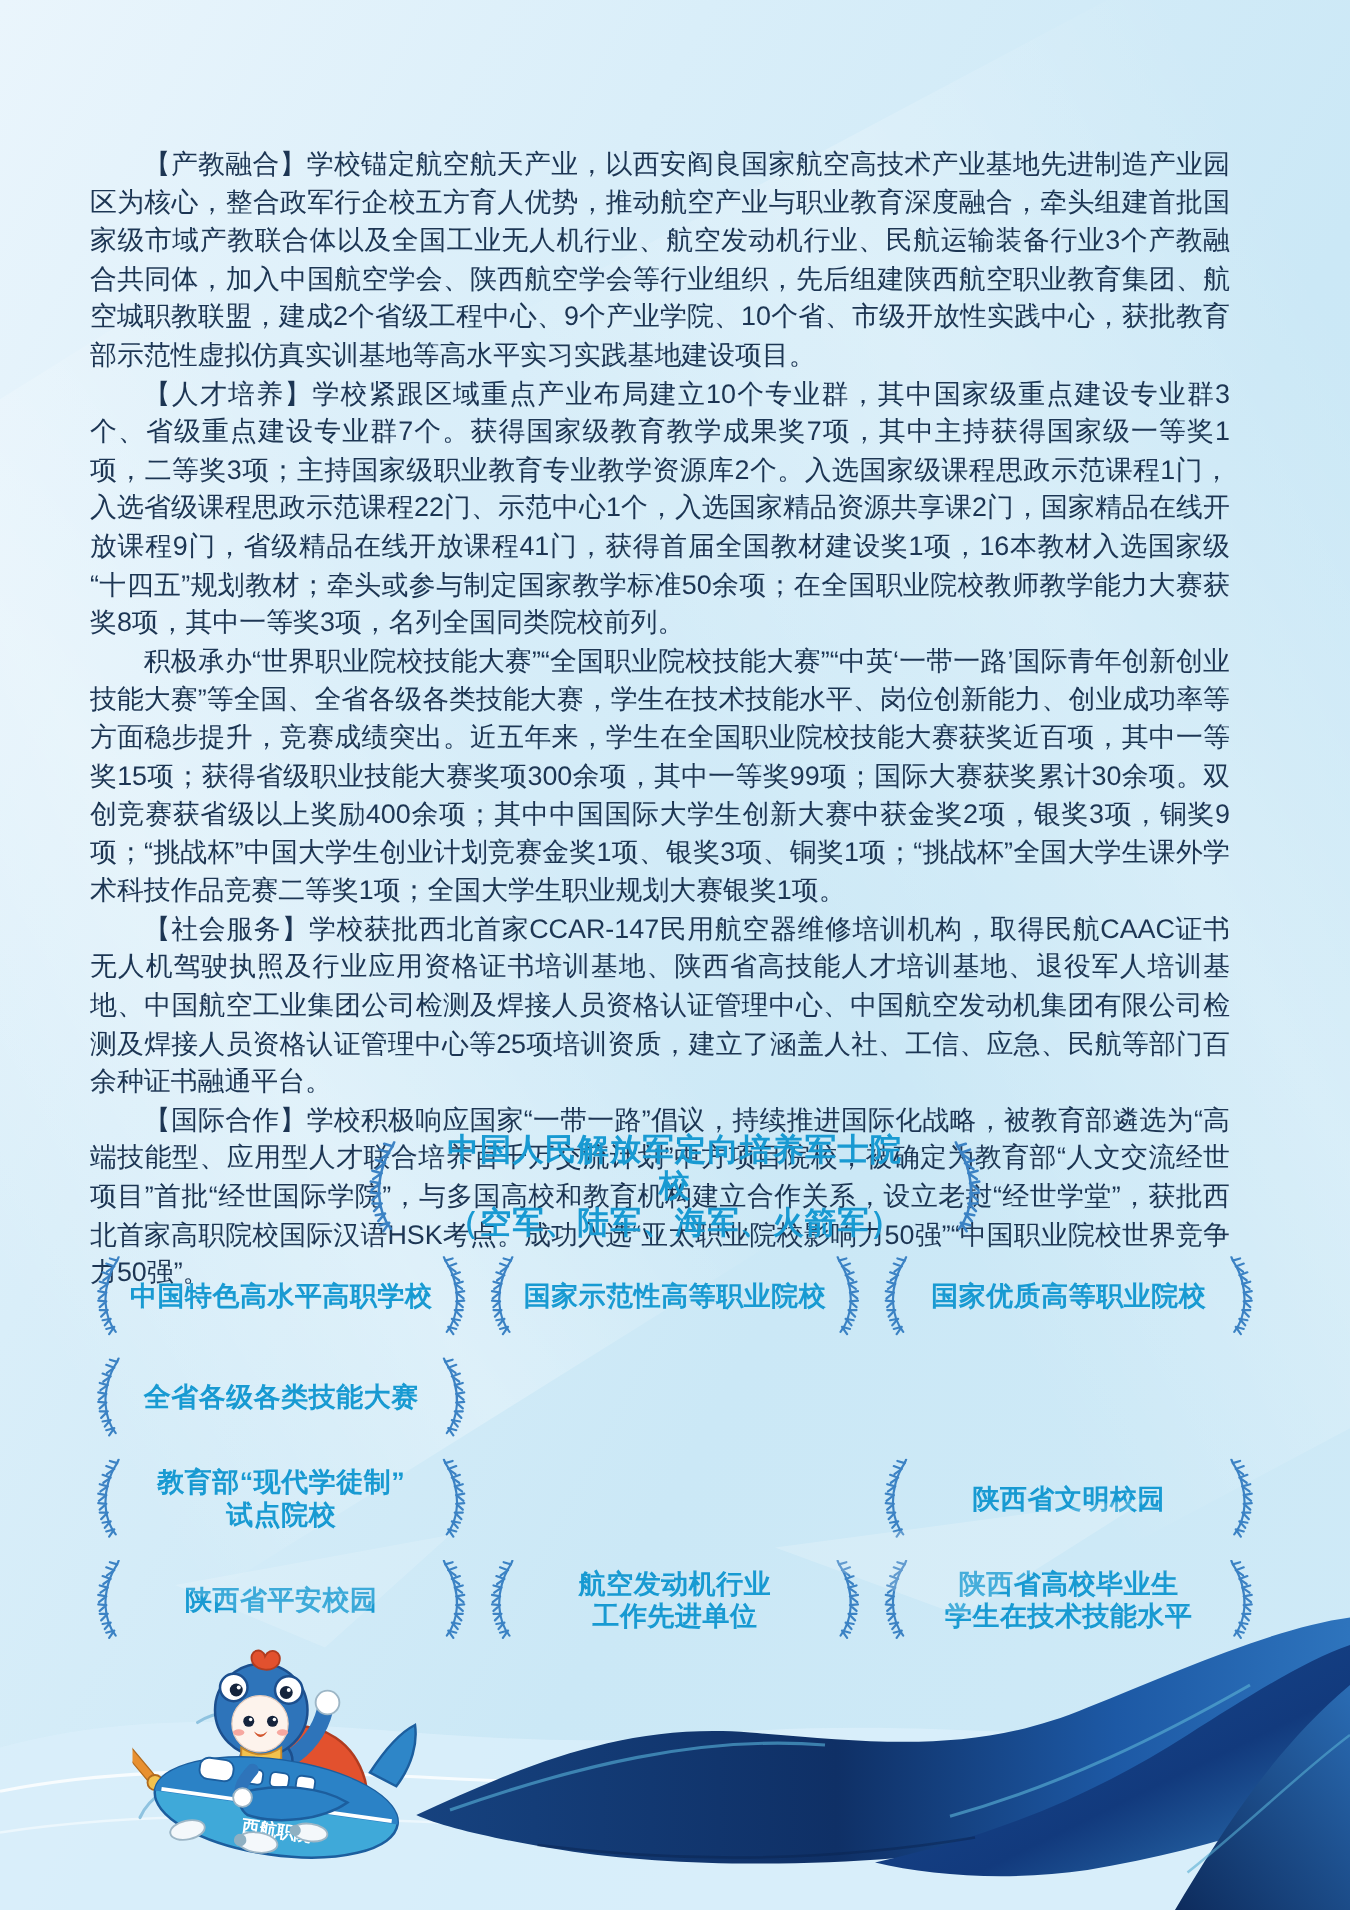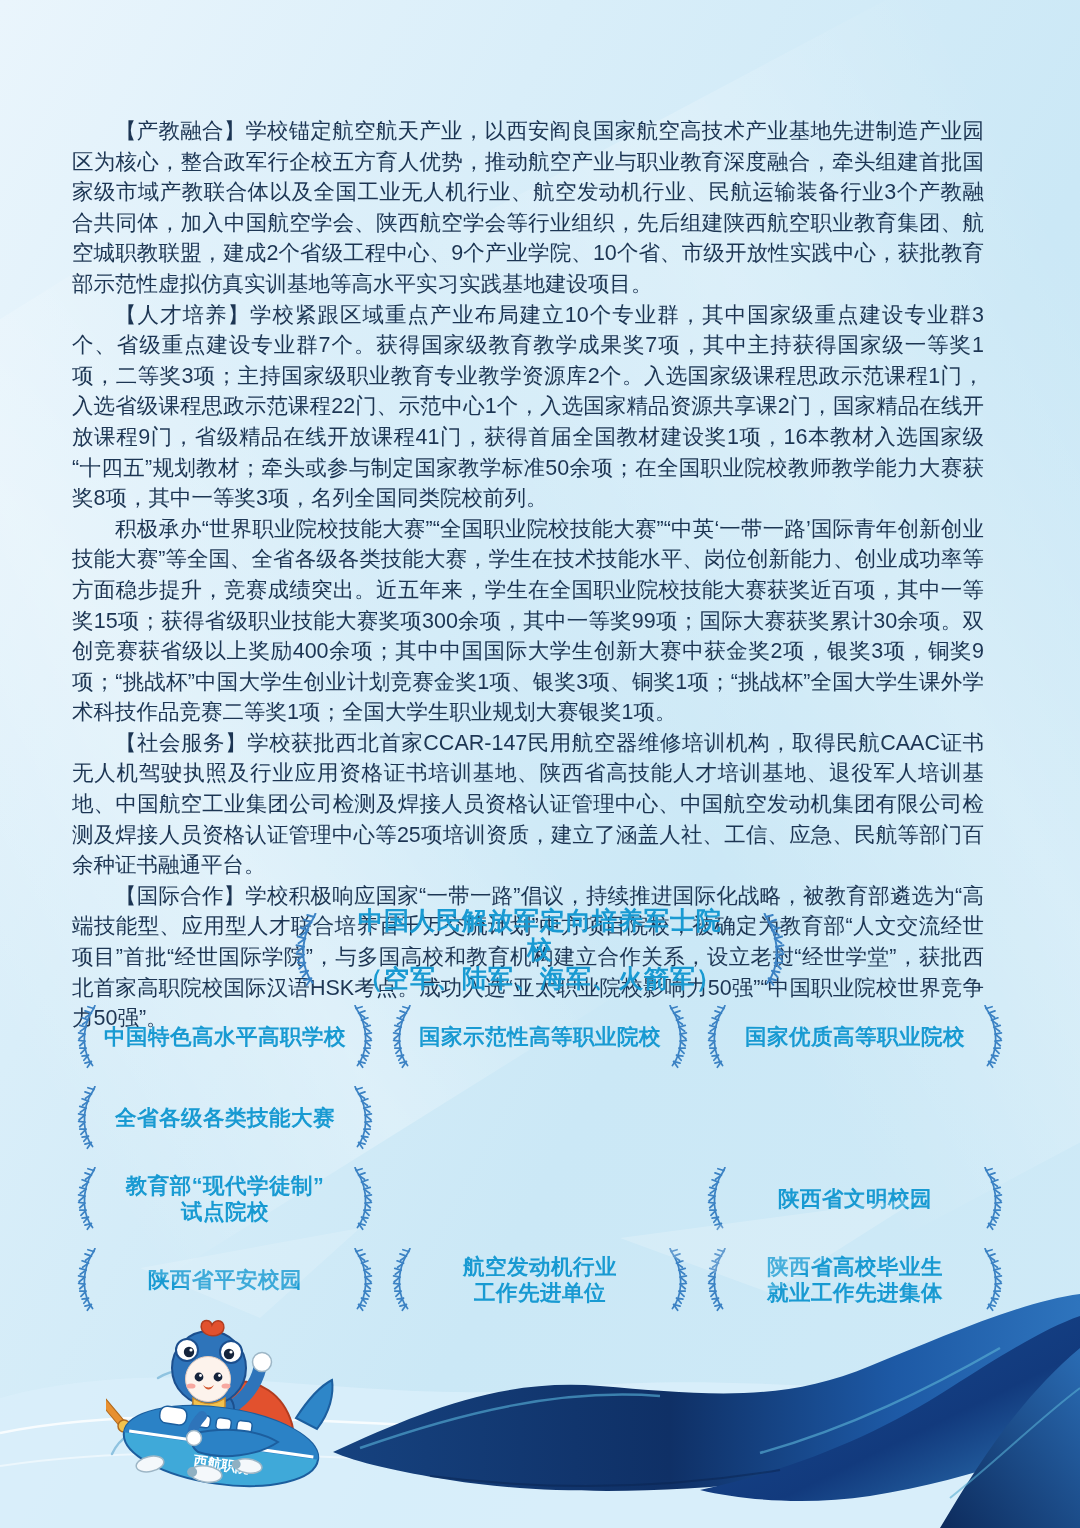--- a/index.html
+++ b/index.html
@@ -156,21 +156,21 @@
 工作先进单位</div>
         <svg class="laurel sm" viewBox="0 0 44 110">
             <use href="#laurel-branch" transform="translate(44,0) scale(-1,1)"></use>
           </svg>
       </div>
       <div class="honor-cell">
         <svg class="laurel sm" viewBox="0 0 44 110">
             <use href="#laurel-branch"></use>
           </svg>
         <div class="txt">陕西省高校毕业生
-就业工作先进集体</div>
+学生在技术技能水平</div>
         <svg class="laurel sm" viewBox="0 0 44 110">
             <use href="#laurel-branch" transform="translate(44,0) scale(-1,1)"></use>
           </svg>
       </div>
     </div>
   </div>
 
   <svg class="bottom-art" viewBox="0 0 1080 330">
     <defs>
       <linearGradient id="rg1" x1="0" y1="0" x2="1" y2="0">

